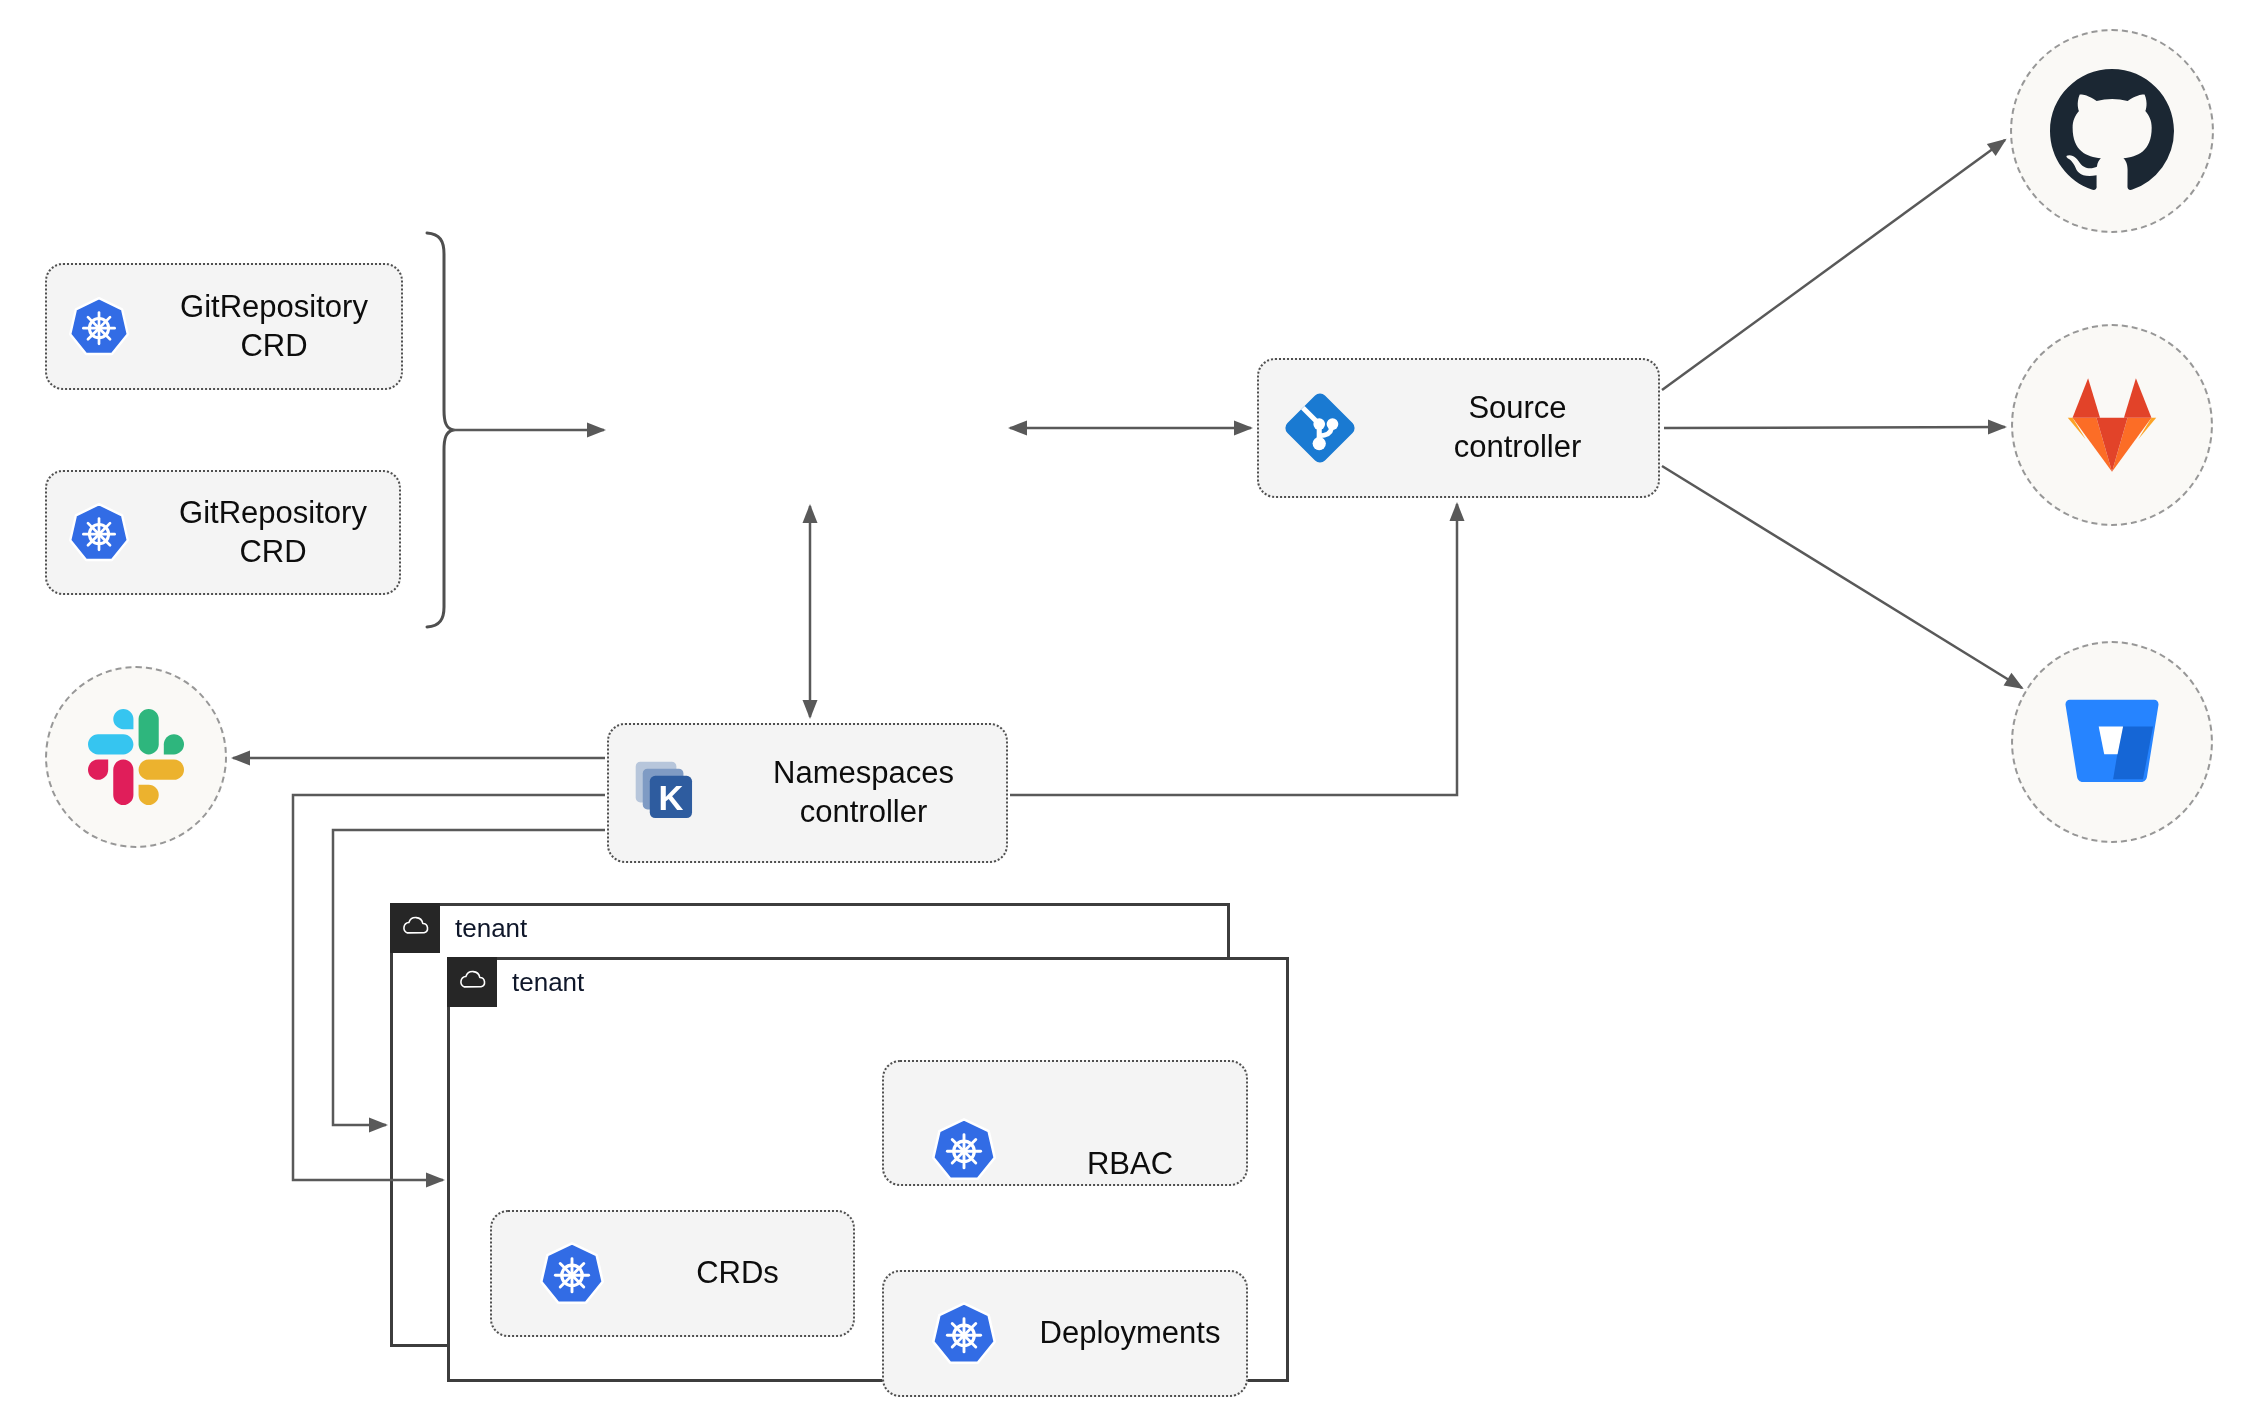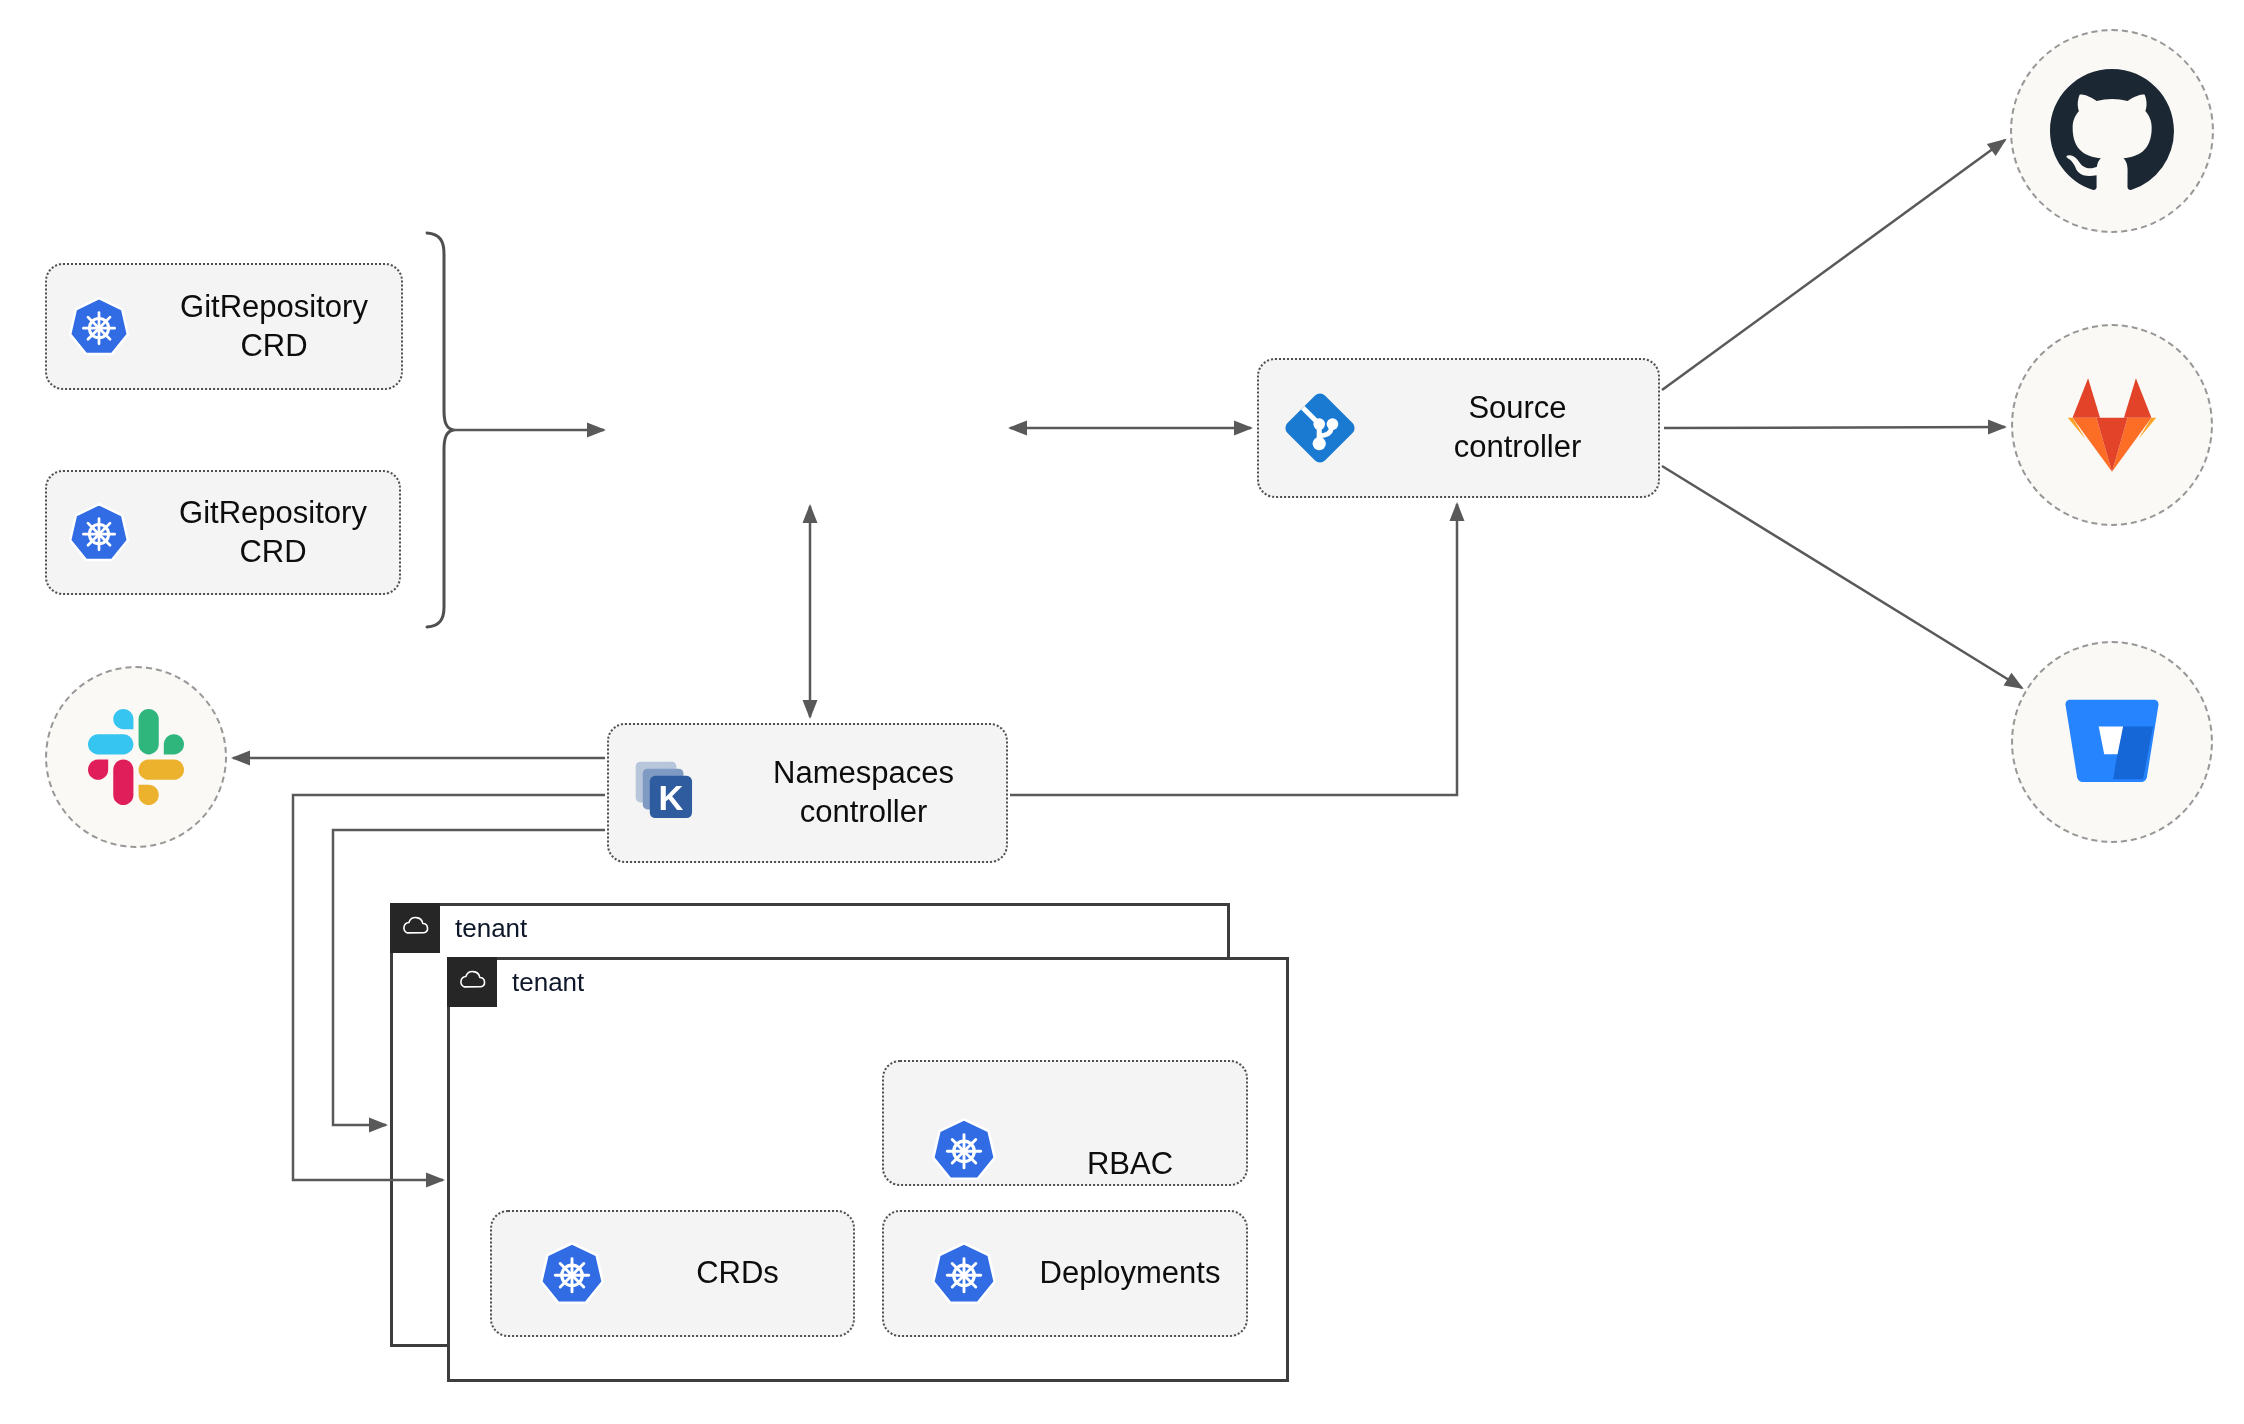--- a/index.html
+++ b/index.html
@@ -68,21 +68,21 @@
   #tenant-inner{left:447px;top:957px;width:842px;height:425px;z-index:2;}
   
   #node-gitrepo{left:45px;top:263px;width:358px;height:127px;}
   #node-kustomization{left:45px;top:470px;width:356px;height:125px;}
   #node-k8sapi{left:612px;top:358px;width:392px;height:142px;}
   #node-source{left:1257px;top:358px;width:403px;height:140px;}
   #node-kustomizectl{left:607px;top:723px;width:401px;height:140px;}
   #node-namespaces{left:490px;top:1060px;width:365px;height:126px;}
   #node-rbac{left:882px;top:1060px;width:366px;height:126px;align-items:flex-end;}
   #node-crds{left:490px;top:1210px;width:365px;height:127px;}
-  #node-deployments{left:882px;top:1210px;width:366px;height:127px;}
+  #node-deployments{left:882px;top:1270px;width:366px;height:127px;}
   .tenant-child .icon-slot{margin-left:48px;}
   #circle-slack{left:45px;top:666px;width:182px;height:182px;}
   #circle-github{left:2010px;top:29px;width:204px;height:204px;}
   #circle-gitlab{left:2011px;top:324px;width:202px;height:202px;}
   #circle-bitbucket{left:2011px;top:641px;width:202px;height:202px;}
   
   #edges{
     position:absolute;left:0;top:0;width:2244px;height:1424px;
     z-index:10;pointer-events:none;
   }

